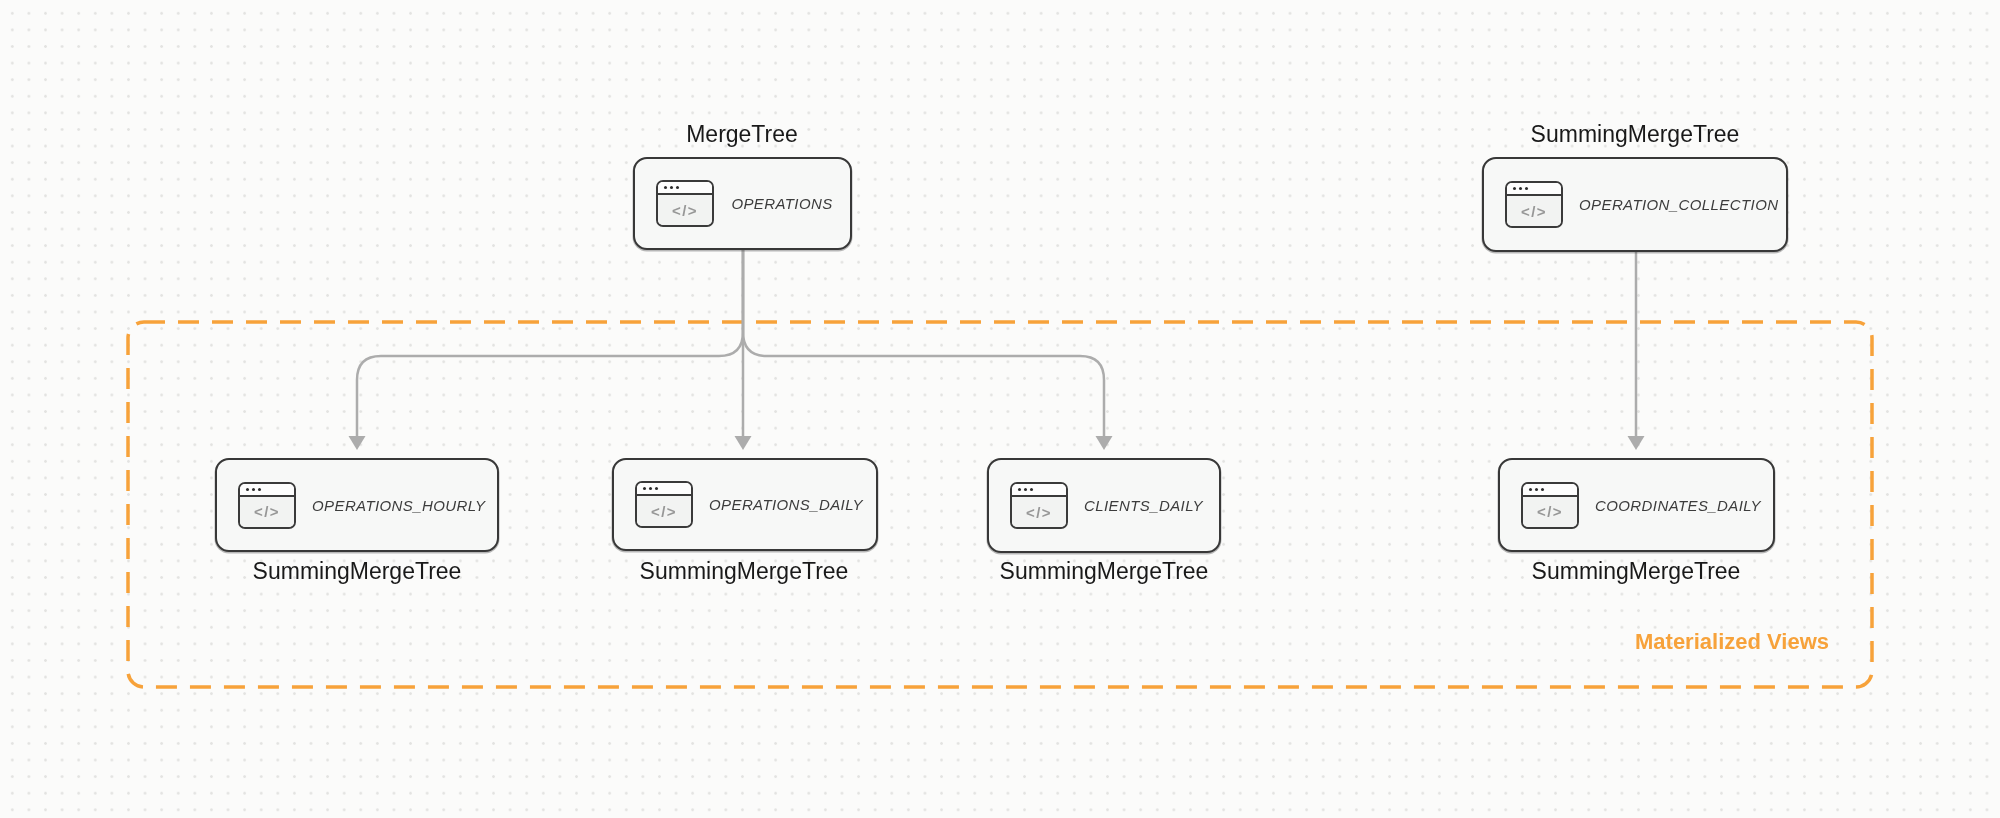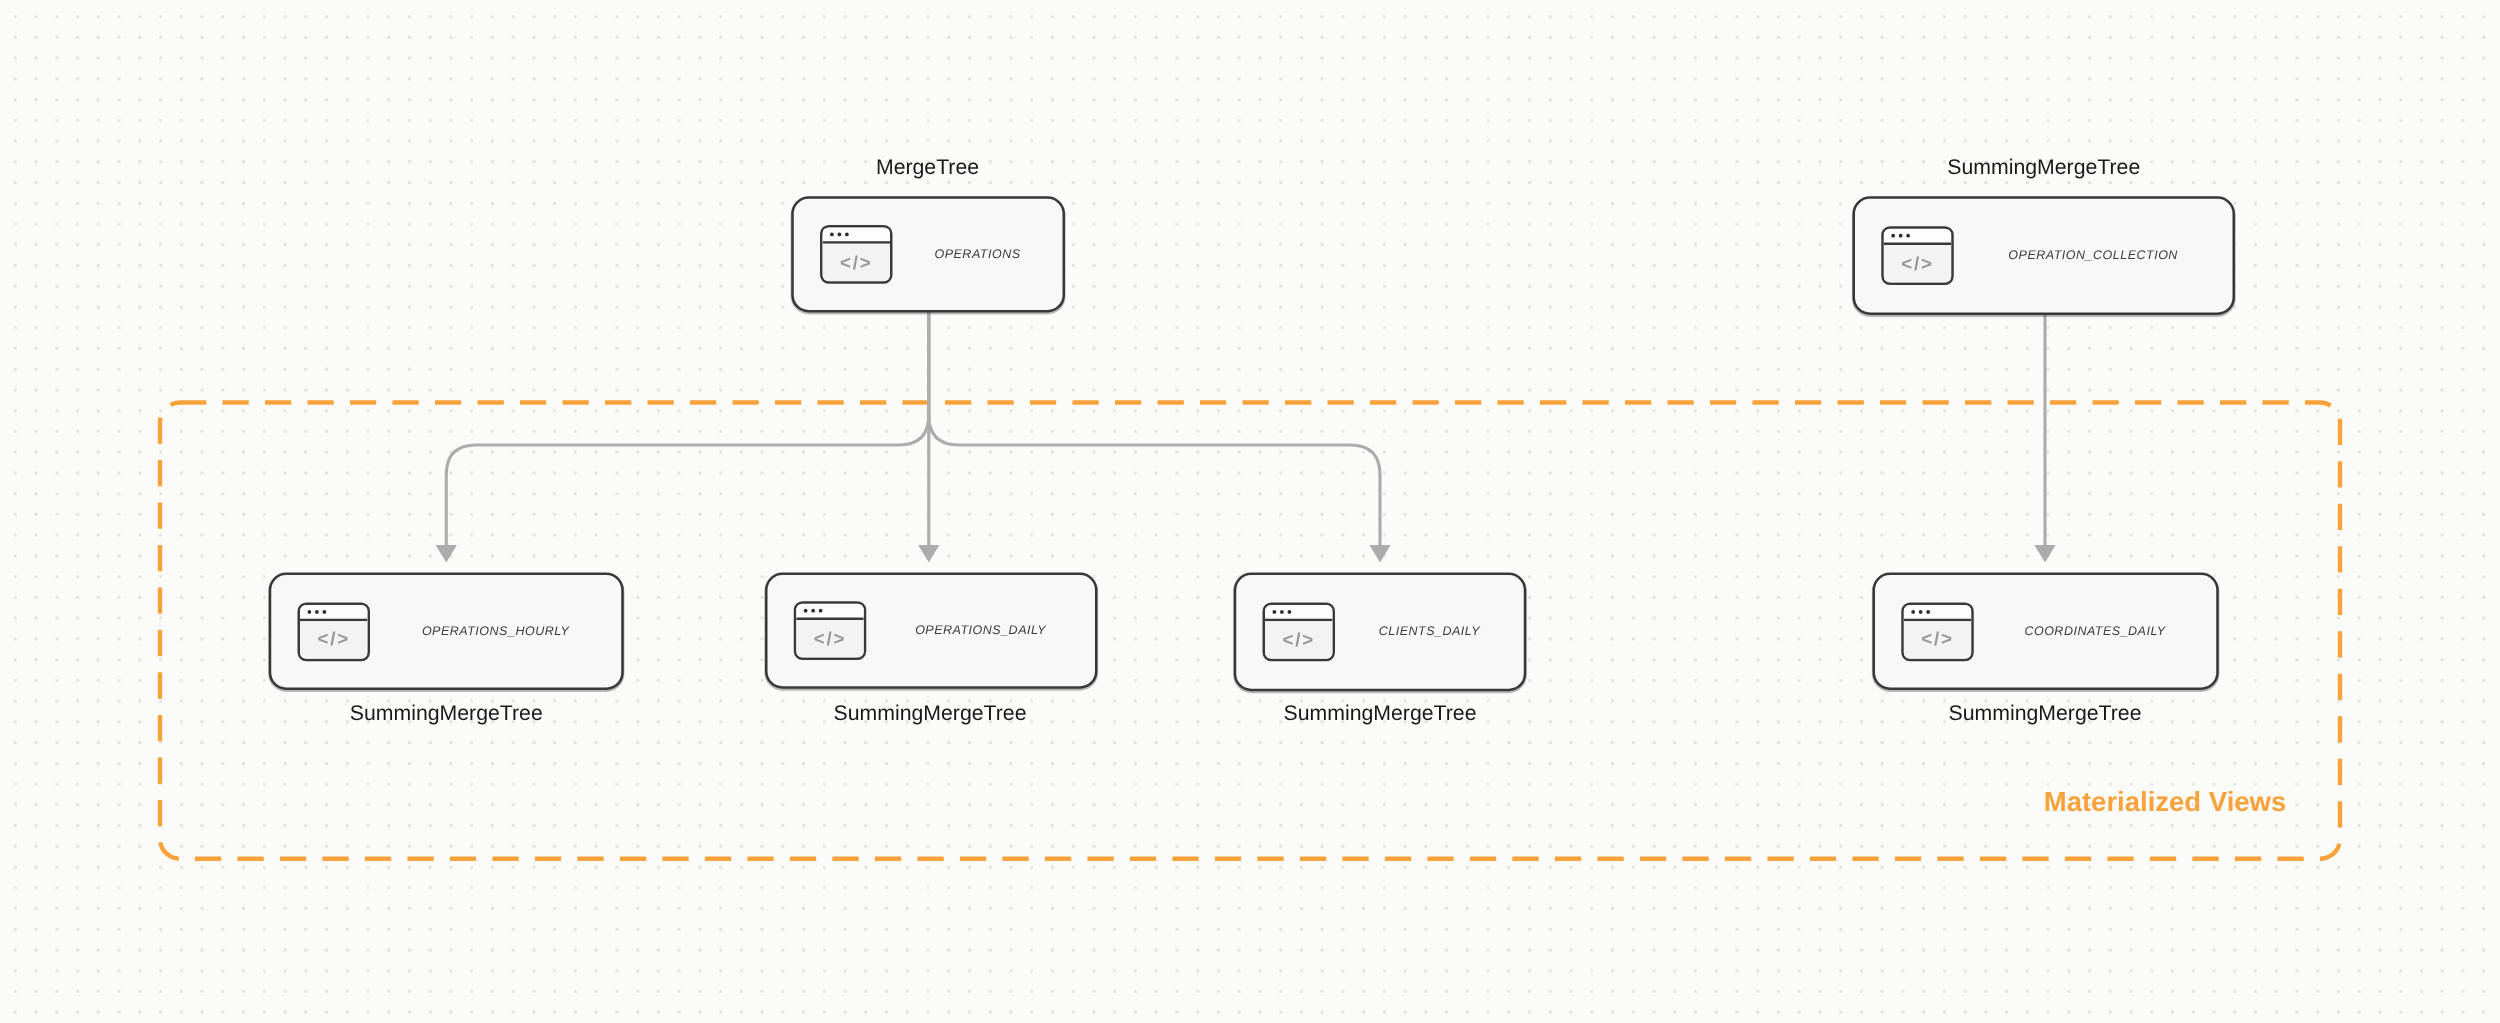--- a/index.html
+++ b/index.html
@@ -34,21 +34,21 @@
     padding: 0 16px 0 21px;
     background: #F7F8F7;
     border: 2.5px solid #383838;
     border-radius: 14px;
     box-shadow: 0 1px 0 0.5px rgba(56,56,56,0.35);
   }
   .node-title {
     flex: 1;
     text-align: center;
     font-style: italic;
-    font-size: 10px;
+    font-size: 15px;
     letter-spacing: 0.4px;
     color: #3C3C3C;
     white-space: nowrap;
   }
   .win-icon {
     flex: 0 0 auto;
     width: 58px;
     height: 47px;
     box-sizing: border-box;
     border: 2.5px solid #3A3A3A;
@@ -81,21 +81,21 @@
     justify-content: center;
     color: #979797;
     font-weight: 700;
     font-size: 15px;
     letter-spacing: 1.5px;
   }
   .engine-label {
     position: absolute;
     z-index: 2;
     transform: translateX(-50%);
-    font-size: 17px;
+    font-size: 23px;
     line-height: 20px;
     color: #191919;
     white-space: nowrap;
   }
   .group-label {
     position: absolute;
     z-index: 2;
     transform: translateX(-50%);
     font-size: 22px;
     line-height: 26px;

